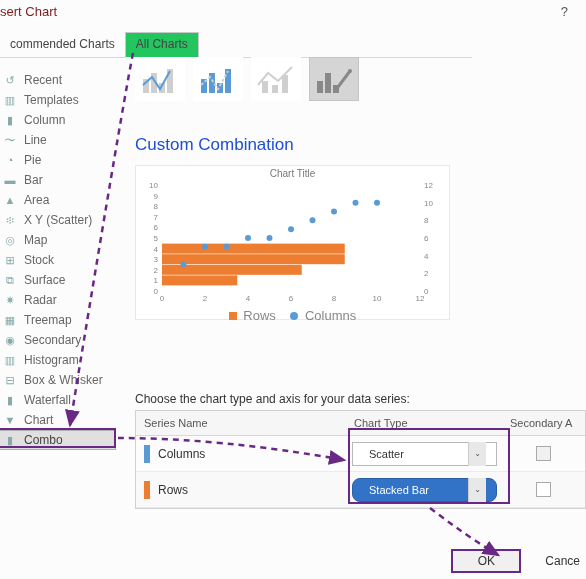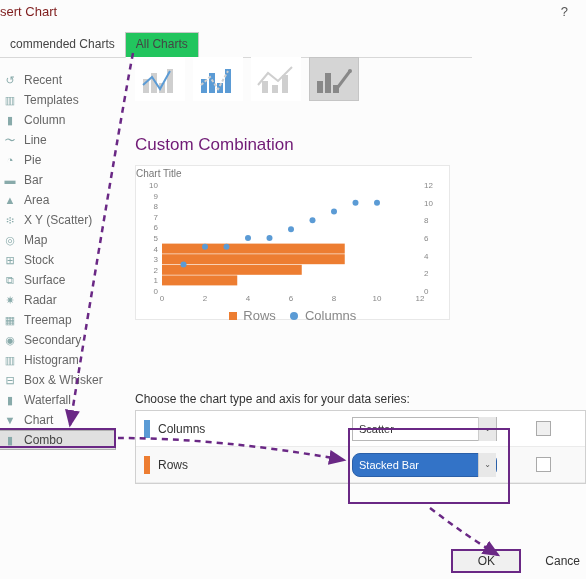--- a/index.html
+++ b/index.html
@@ -95,35 +95,35 @@
     justify-content: center;
   }
   .ctype-ico.selected {
     background: #d5d5d5;
     border: 1px solid #c5c5c5;
   }
   .section-title {
     position: absolute;
     top: 135px; left: 135px;
     font-size: 17px;
-    color: #701a75;
+    color: #1d4ed8;
     font-weight: 500;
   }
   .preview {
     position: absolute;
     top: 165px; left: 135px;
     width: 315px;
     height: 155px;
     border: 1px solid #e8e8e8;
     background: #fff;
     font-size: 9px;
     color: #777;
   }
   .preview-title {
-    text-align: left;
+    text-align: center;
     padding: 2px 0;
     font-size: 10px;
     color: #777;
   }
   .series-table-label {
     position: absolute;
     top: 392px; left: 135px;
     font-size: 12px;
     color: #333;
   }
@@ -164,21 +164,21 @@
     width: 160px;
     padding: 3px 6px;
   }
   .dropdown {
     width: 145px;
     height: 24px;
     border: 1px solid #b8b8b8;
     display: flex;
     align-items: center;
     justify-content: space-between;
-    padding: 0 6px;
+    padding: 0 16px;
     background: #fff;
     font-size: 11px;
   }
   .dropdown.selected {
     background: #3373c7;
     color: #fff;
     border-color: #2a5fa8;
     border-radius: 8px;
   }
   .dropdown .arrow {
@@ -411,20 +411,25 @@
     <span style="display:inline-block;width:8px;height:8px;background:#ed7d31;margin-right:3px;"></span>
     <span>Rows</span>
     &nbsp;&nbsp;
     <span style="display:inline-block;width:8px;height:8px;background:#5b9bd5;border-radius:50%;margin-right:3px;"></span>
     <span>Columns</span>
   </div>
 </div>
 
 <div class="series-table-label">Choose the chart type and axis for your data series:</div>
 <div class="series-table">
+  <div class="series-header">
+    <div class="col-name">Series Name</div>
+    <div class="col-type">Chart Type</div>
+    <div class="col-sec">Secondary A</div>
+  </div>
 
   <div class="series-row">
     <div class="series-name-cell">
       <div class="swatch-blue"></div>
       <span>Columns</span>
     </div>
     <div class="series-type-cell">
       <div class="dropdown">
         <span>Scatter</span>
         <span class="arrow">⌄</span>

